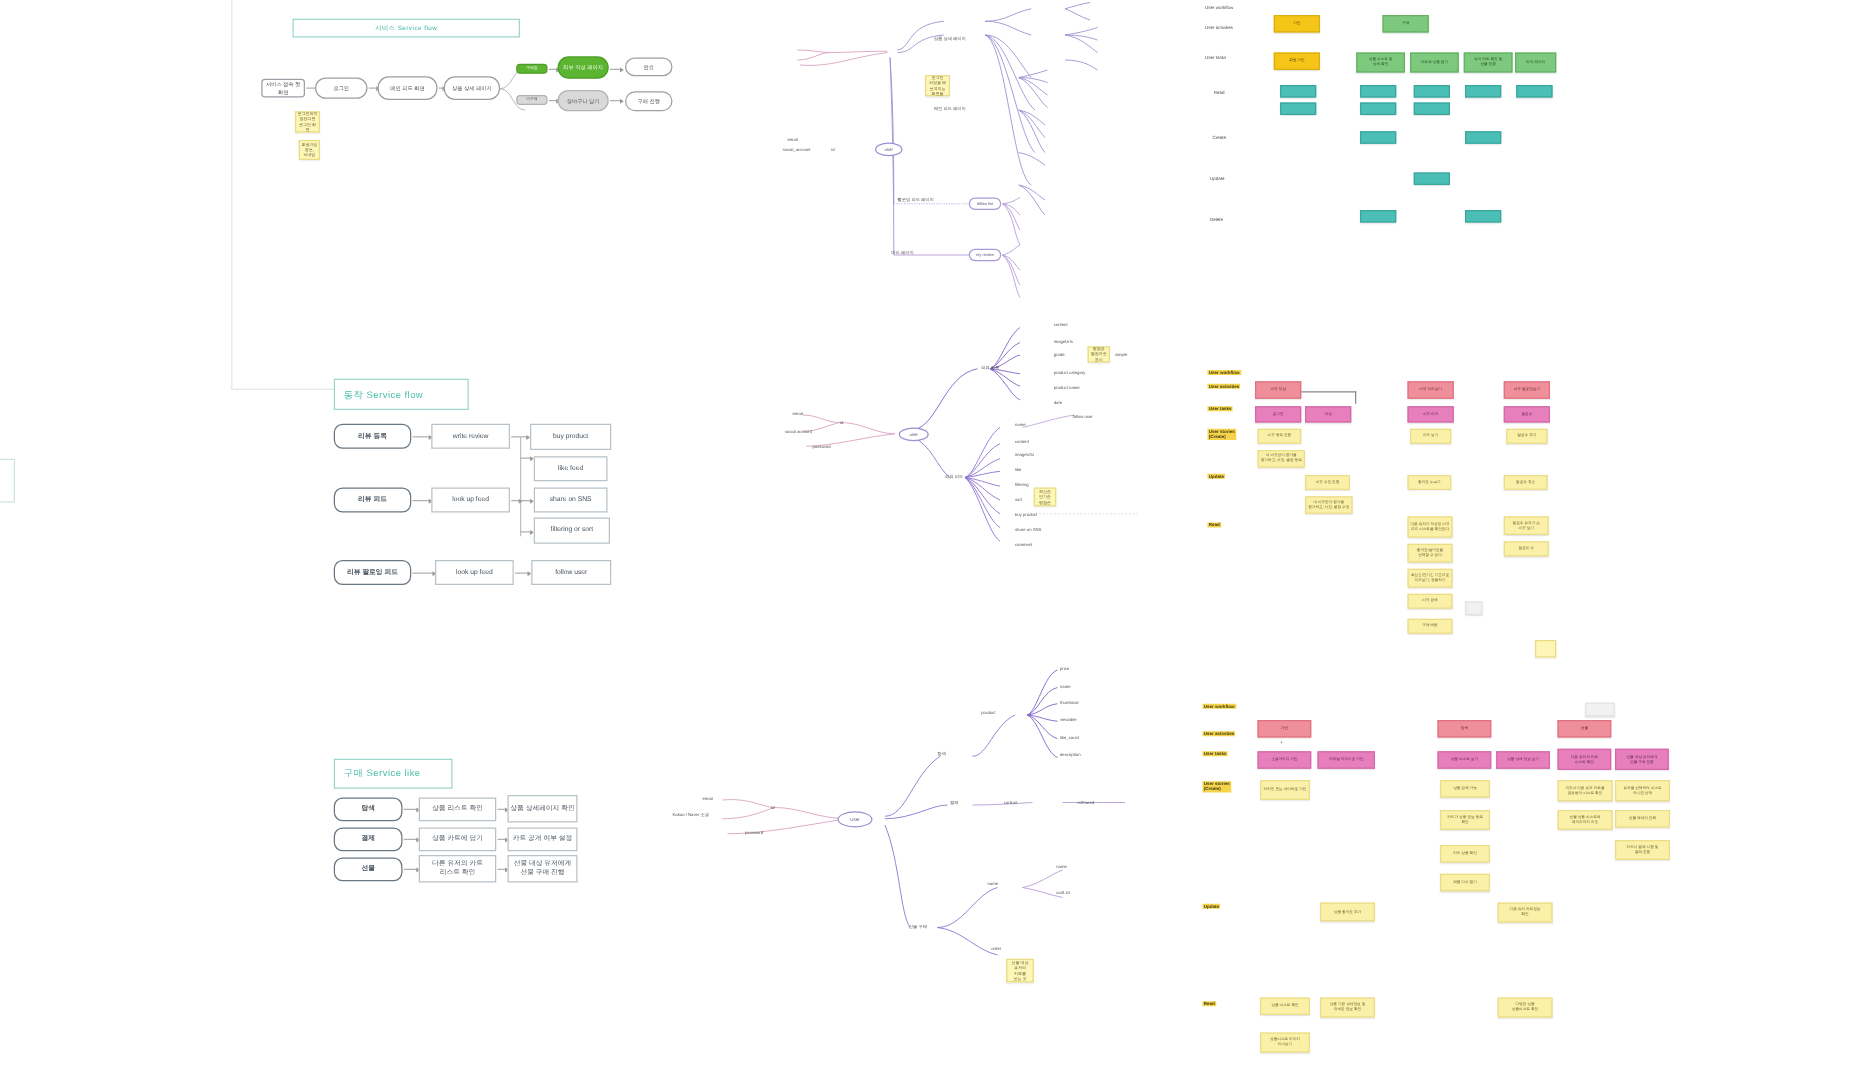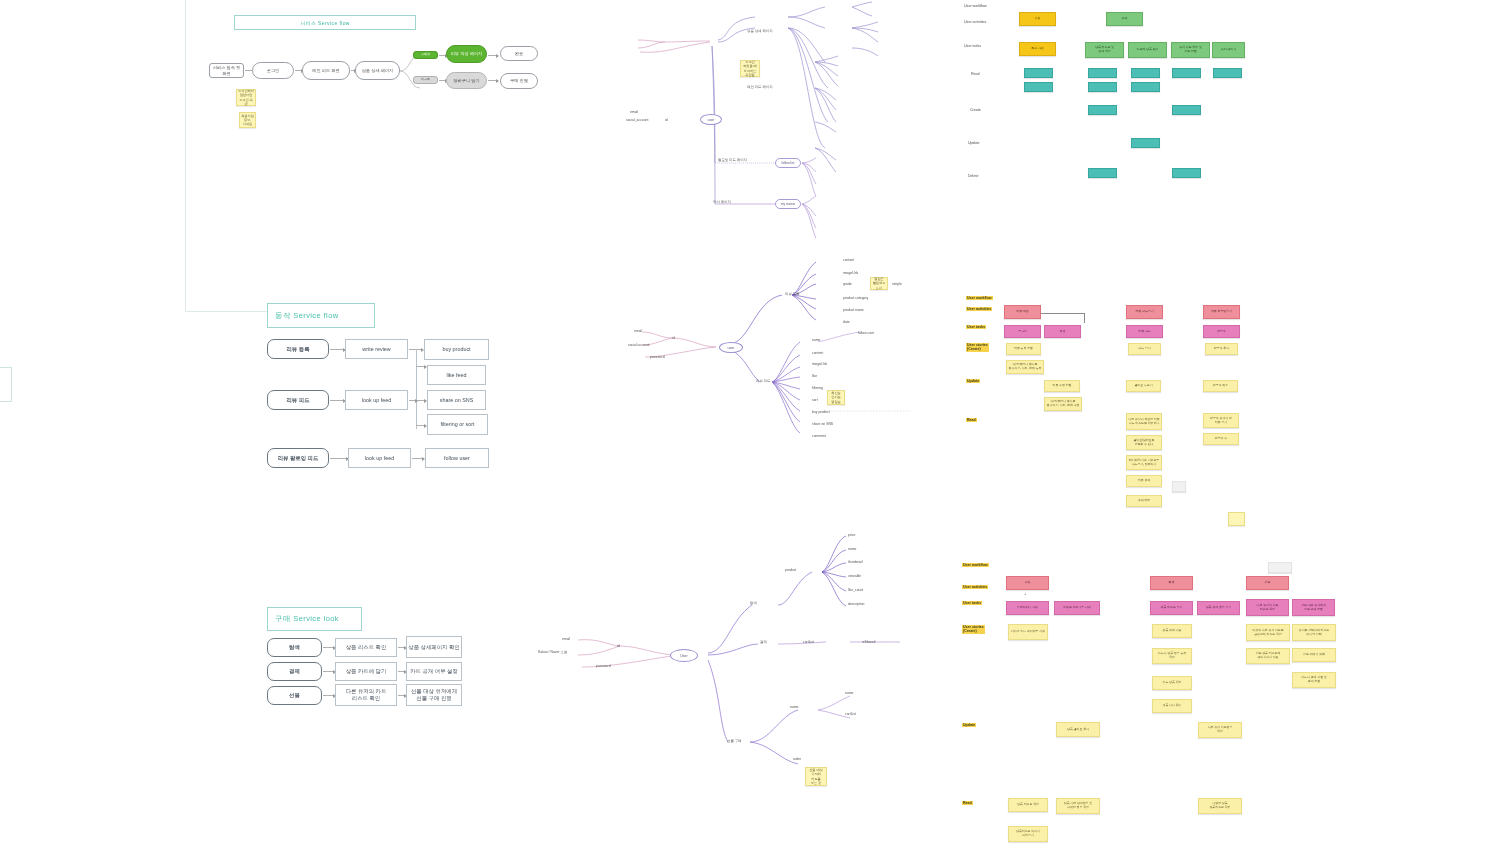--- a/index.html
+++ b/index.html
@@ -134,21 +134,21 @@
   <div class="abs sfbox plain" style="left:427px;top:365px;width:59px;height:20px;">like feed</div>
   <div class="abs sfbox plain" style="left:427px;top:390px;width:59px;height:20px;">share on SNS</div>
   <div class="abs sfbox plain" style="left:427px;top:414px;width:61px;height:21px;">filtering or sort</div>
 
   <div class="abs sfbox rounded" style="left:267px;top:448px;width:62px;height:20px;">리뷰 팔로잉 피드</div>
   <div class="abs arrow" style="left:330px;top:458px;width:18px;"></div>
   <div class="abs sfbox plain" style="left:348px;top:448px;width:63px;height:20px;">look up feed</div>
   <div class="abs arrow" style="left:412px;top:458px;width:12px;"></div>
   <div class="abs sfbox plain" style="left:425px;top:448px;width:64px;height:20px;">follow user</div>
 
-  <div class="abs titlebox lg" style="left:267px;top:607px;width:95px;height:24px;">구매 Service look</div>
+  <div class="abs titlebox lg" style="left:267px;top:607px;width:95px;height:24px;">구매 Service like</div>
 
   <div class="abs sfbox rounded" style="left:267px;top:638px;width:55px;height:19px;">탐색</div>
   <div class="abs arrow" style="left:323px;top:647px;width:12px;"></div>
   <div class="abs sfbox plain" style="left:335px;top:638px;width:62px;height:19px;">상품 리스트 확인</div>
   <div class="abs arrow" style="left:398px;top:647px;width:8px;"></div>
   <div class="abs sfbox plain" style="left:406px;top:636px;width:56px;height:22px;white-space:pre-line;">상품 상세페이지 확인</div>
 
   <div class="abs sfbox rounded" style="left:267px;top:662px;width:55px;height:19px;">결제</div>
   <div class="abs arrow" style="left:323px;top:671px;width:12px;"></div>
   <div class="abs sfbox plain" style="left:335px;top:662px;width:62px;height:19px;">상품 카트에 담기</div>

